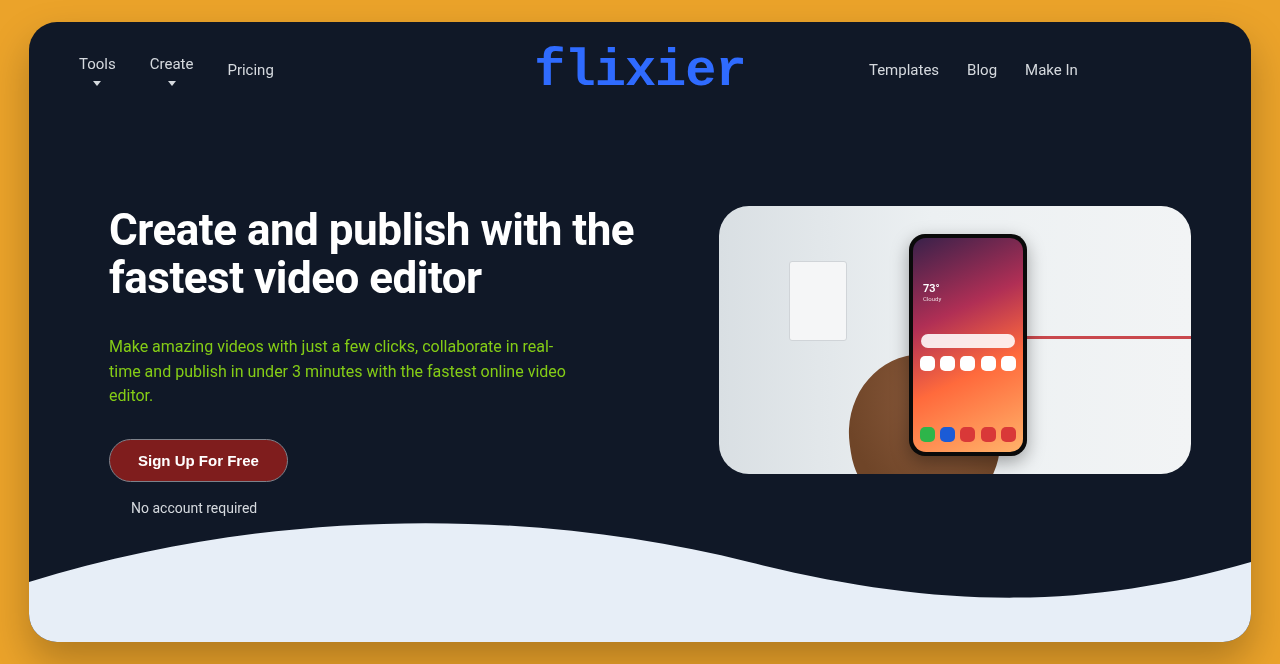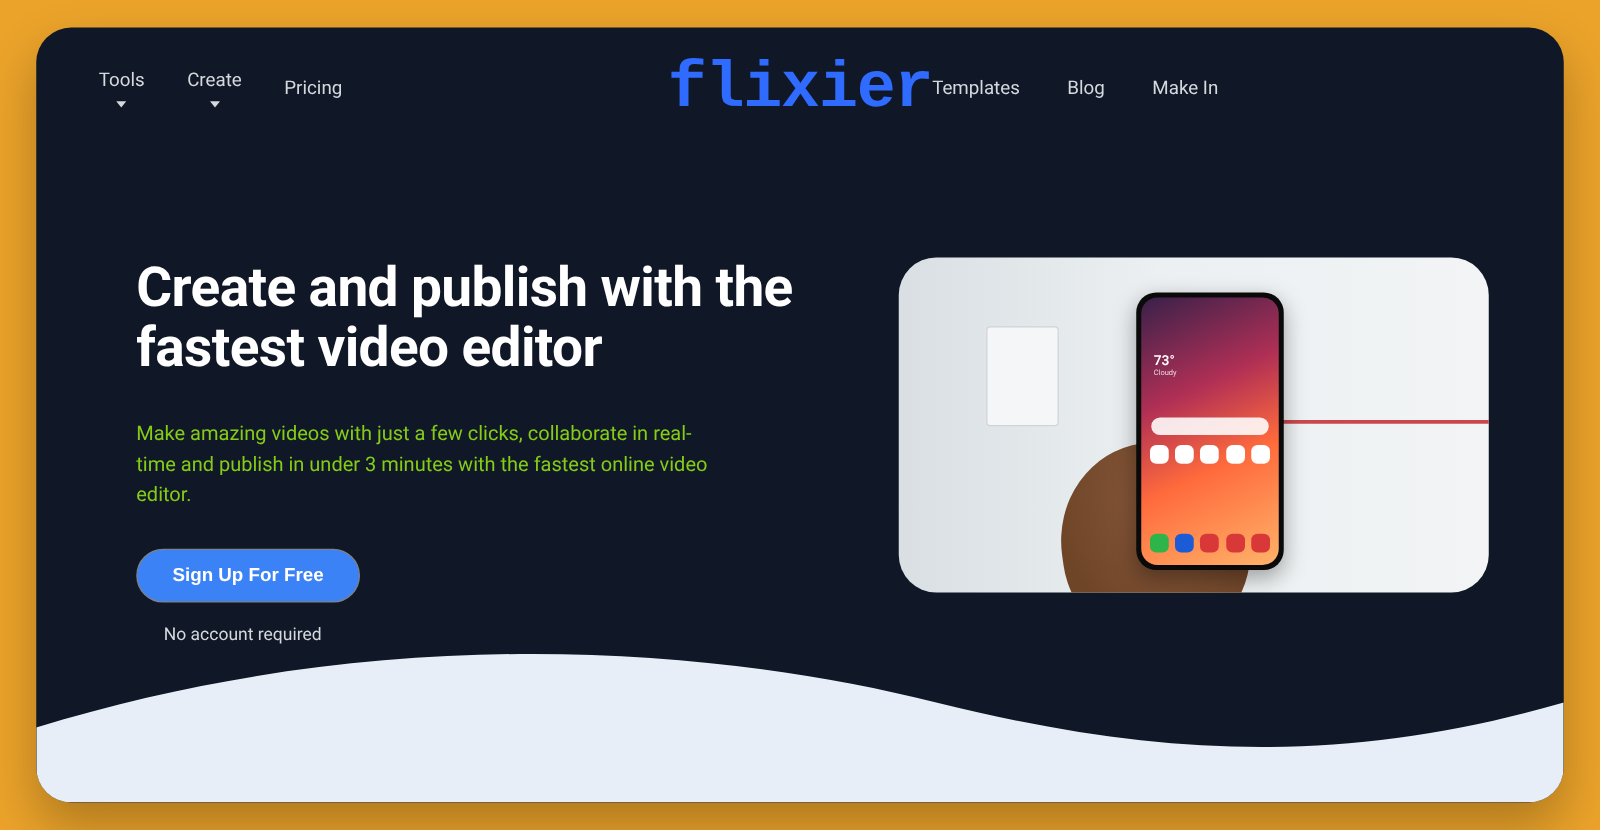--- a/index.html
+++ b/index.html
@@ -51,24 +51,24 @@
   .logo {
     color: #2f6bff;
     font-size: 52px;
     font-weight: 700;
     letter-spacing: -1px;
     font-family: Liberation Mono, monospace;
     padding-top: 2px;
   }
   .nav-right {
     display: flex;
-    gap: 38px;
+    gap: 28px;
     align-items: center;
     flex: 1;
-    justify-content: flex-start;
+    justify-content: center;
   }
   .btn-outline {
     border: 1.5px solid #fff;
     color: #fff;
     font-size: 15px;
     font-weight: 600;
     padding: 9px 20px;
     border-radius: 22px;
     cursor: pointer;
     background: transparent;
@@ -95,21 +95,21 @@
     max-width: 470px;
   }
   .cta {
     margin-top: 30px;
     display: inline-flex;
     align-items: center;
     justify-content: center;
     padding: 12px 28px;
     border-radius: 26px;
     border: 1.5px solid #7d828b;
-    background: #3b82f6;
+    background: #7f1d1d;
     color: #fff;
     font-size: 15px;
     font-weight: 600;
     cursor: pointer;
   }
   .subnote {
     margin-top: 18px;
     margin-left: 22px;
     color: #d5d9de;
     font-size: 14px;

